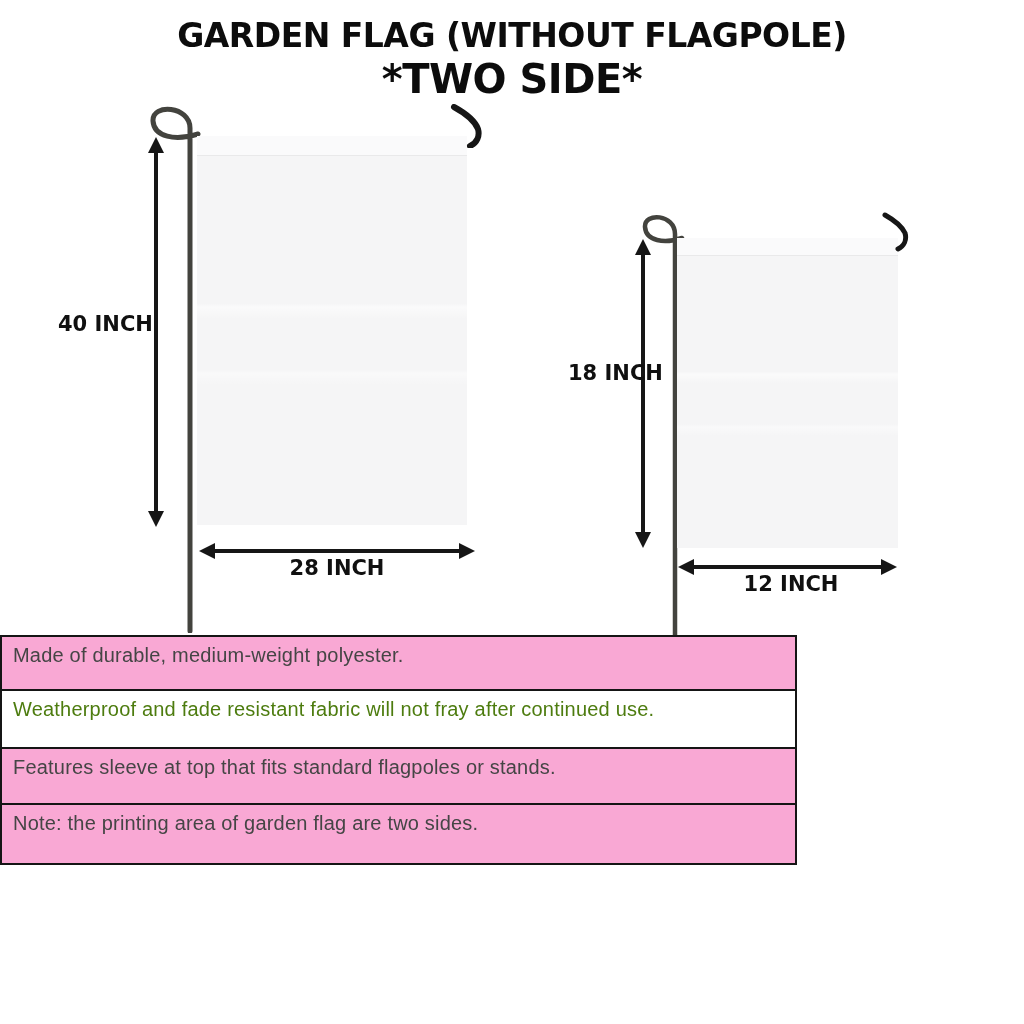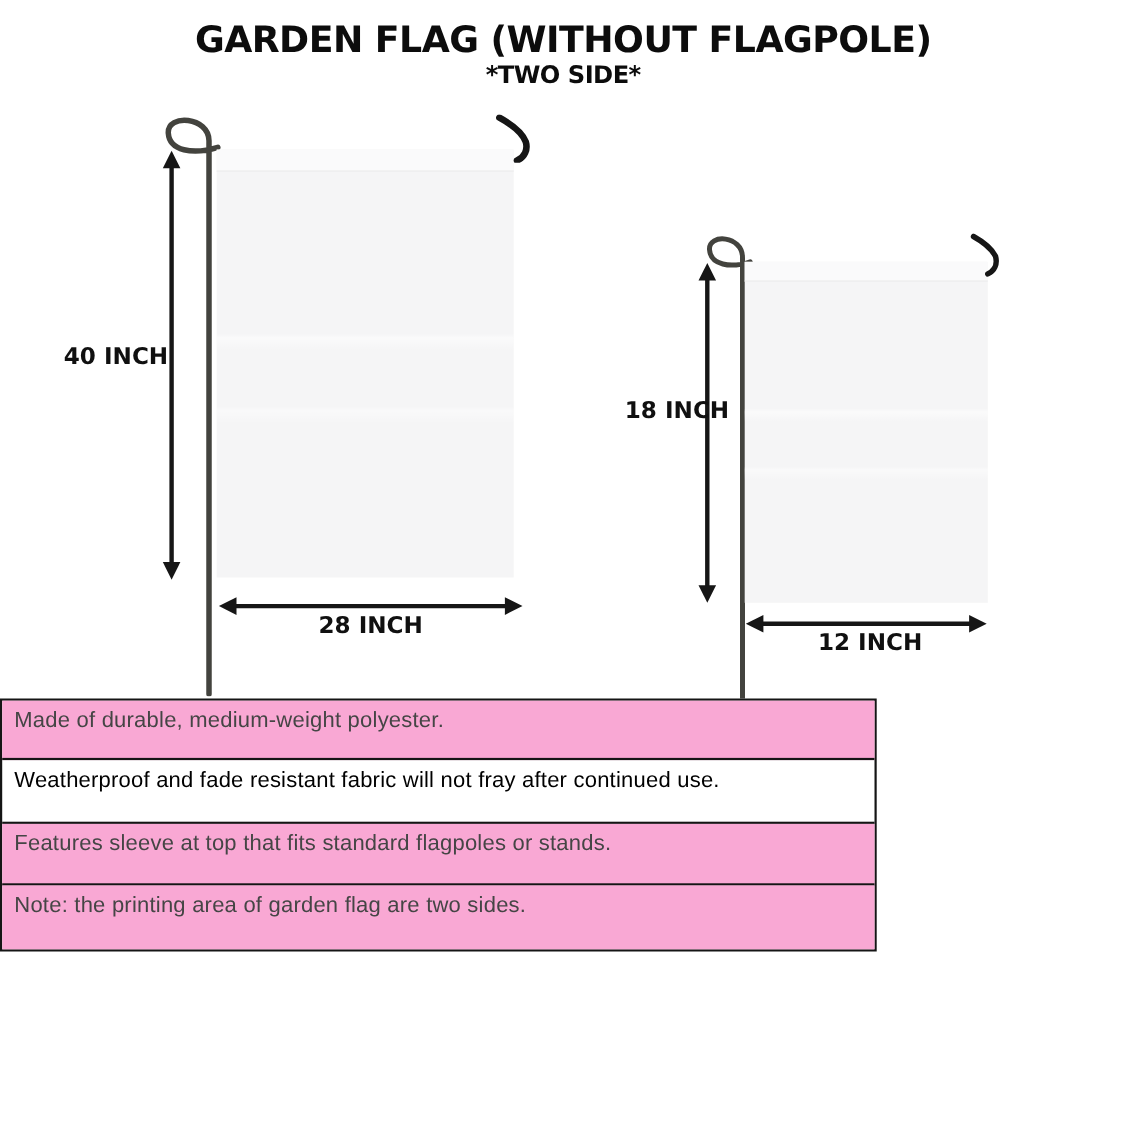--- a/index.html
+++ b/index.html
@@ -16,21 +16,21 @@
   
   .title {
     position:absolute; left:0; width:1024px;
     text-align:center;
     font-family:"DejaVu Sans", sans-serif;
     font-weight:bold;
     color:#0c0c0c;
     letter-spacing:-0.5px;
   }
   .title.l1 { top:6px;  font-size:33px; }
-  .title.l2 { top:46px; font-size:22px; }
+  .title.l2 { top:46px; font-size:40px; }
 
   
   .abs { position:absolute; }
   .flag-rect {
     background:#f5f5f6;
     background-image:linear-gradient(to bottom,
       rgba(255,255,255,0) 0%, rgba(255,255,255,0) 43%,
       rgba(255,255,255,0.55) 44%, rgba(255,255,255,0) 47%,
       rgba(255,255,255,0) 60%, rgba(255,255,255,0.45) 61%,
       rgba(255,255,255,0) 64%, rgba(255,255,255,0) 100%);
@@ -73,21 +73,21 @@
   .features {
     position:absolute; left:0; top:625px; width:797px;
     border:2px solid #151515;
     background:#ffffff;
   }
   .feature-row {
     width:100%;
     padding:7px 12px 0 11px;
     font-size:20px;
     letter-spacing:0.2px;
-    color:#000000;
+    color:#4d7c0f;
   }
   .feature-row.shaded { background:#f9a8d4; color:#454545; }
   .feature-row.divided { border-bottom:2px solid #151515; }
   .r1 { height:54px; } .r2 { height:58px; } .r3 { height:56px; }
   .r4 { height:57px; } .r5 { height:58px; }
 
   svg { display:block; }
 </style>
 </head>
 <body>

